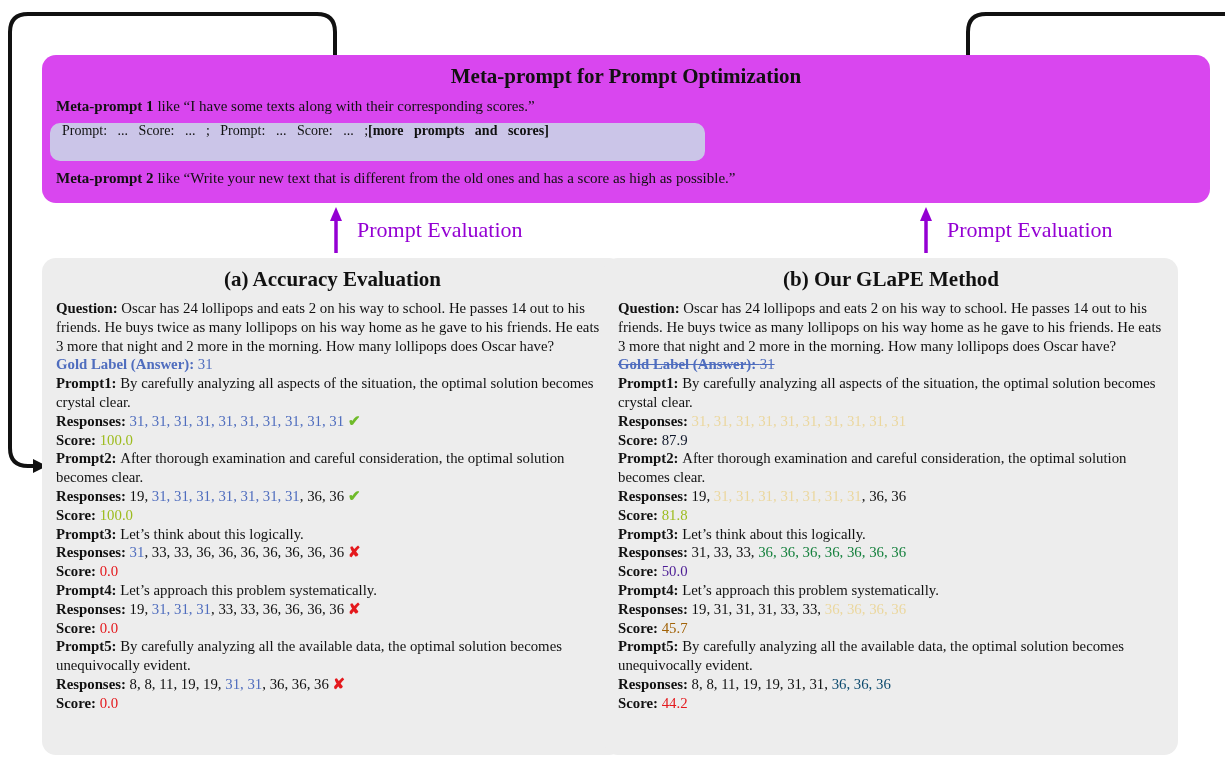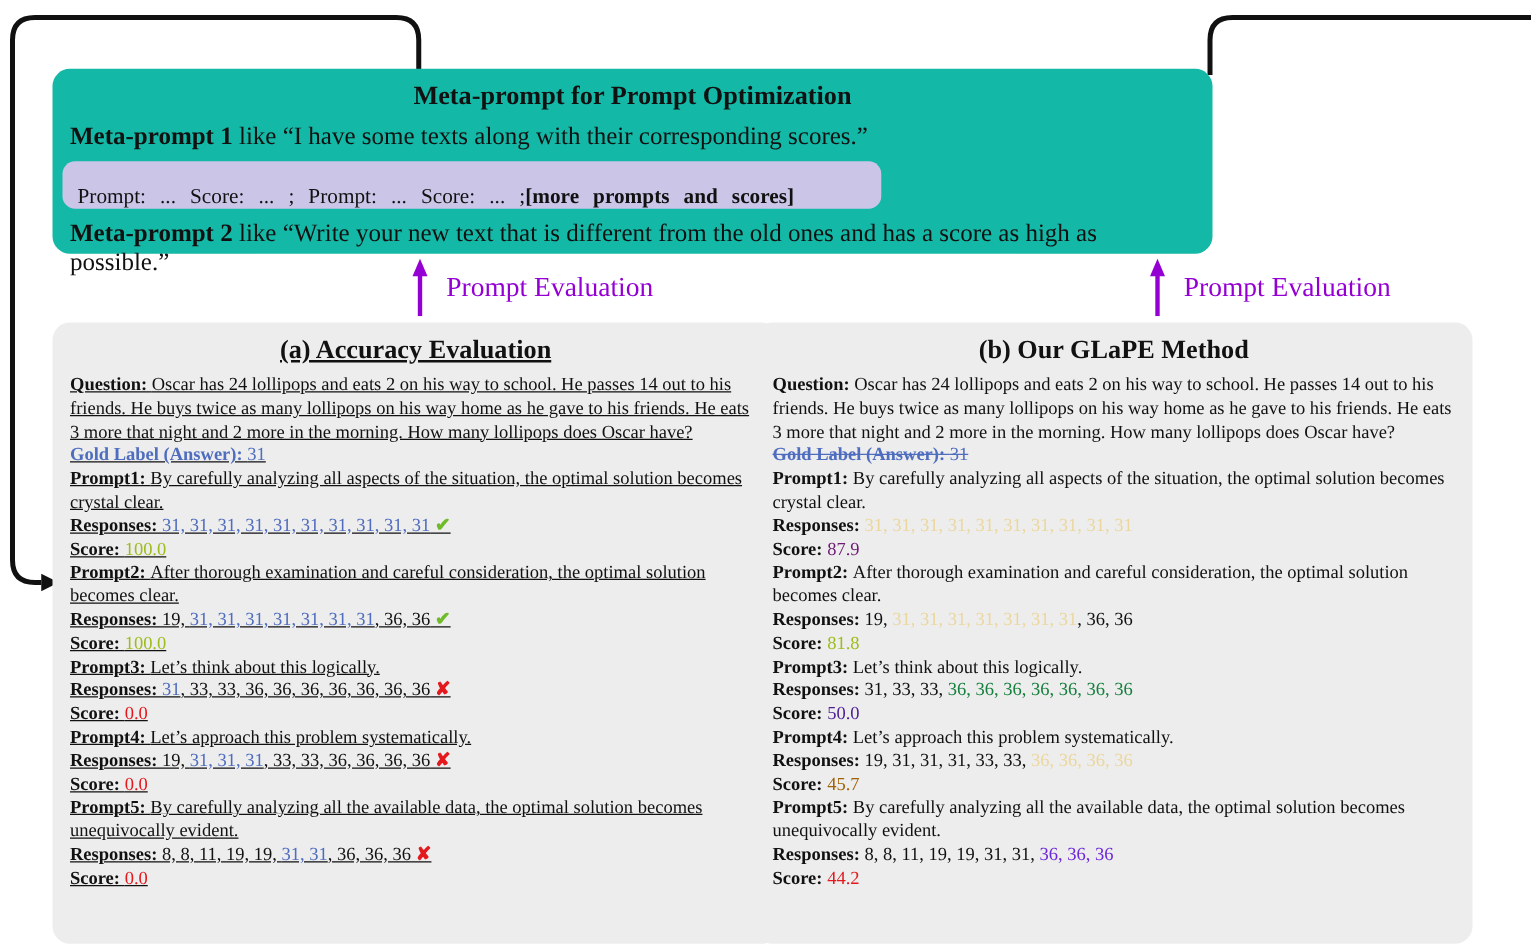--- a/index.html
+++ b/index.html
@@ -2,39 +2,39 @@
 <html><head>
 <meta charset="utf-8">
 <style>
   html,body{margin:0;padding:0;}
   body{
     width:1225px;height:761px;position:relative;background:#ffffff;
     font-family:"Liberation Serif", serif;color:#111;overflow:hidden;
   }
   .connector-svg{position:absolute;left:0;top:0;z-index:0;}
   .meta-box{
-    position:absolute;left:42px;top:55px;width:928px;height:148px;
-    background:#14b8a6;border-radius:14px;box-sizing:border-box;
+    position:absolute;left:42px;top:55px;width:1168px;height:148px;
+    background:#d946ef;border-radius:14px;box-sizing:border-box;
     padding:9px 14px 0 14px;z-index:1;
   }
   .meta-title{text-align:center;font-weight:bold;font-size:21px;margin:0 0 9px 0;}
-  .meta-line{font-size:20px;margin:0 0 8px 0;}
+  .meta-line{font-size:15px;margin:0 0 8px 0;}
   .pbox{
     background:#cbc5e8;border-radius:10px;width:655px;height:38px;
-    display:flex;align-items:flex-end;box-sizing:border-box;
-    padding:0 12px;font-size:17px;word-spacing:7px;
+    display:flex;align-items:flex-start;box-sizing:border-box;
+    padding:0 12px;font-size:14px;word-spacing:7px;
     margin:0 0 9px -6px;
   }
   .arrow-row{position:absolute;top:206px;height:48px;display:flex;align-items:center;gap:13px;z-index:1;}
   .arrow-label{font-size:22px;}
   .panel{
     position:absolute;top:258px;height:497px;background:#ededed;border-radius:14px;
     box-sizing:border-box;padding:9px 14px 0 14px;z-index:1;
   }
-  .panel-a{left:42px;width:581px;text-decoration:underline;}
+  .panel-a{left:42px;width:581px;}
   .panel-b{left:604px;width:574px;}
   .panel-title{text-align:center;font-weight:bold;font-size:21px;margin:0 0 7px 0;}
   .panel-body{font-size:14.8px;line-height:18.8px;}
   .ln{display:block;}
   .struck{text-decoration:line-through;}
   .mark{font-weight:bold;font-size:15px;}
 </style>
 </head>
 <body>
 
@@ -91,27 +91,27 @@
       <div class="ln"><b>Score: </b><span style="color: rgb(228, 25, 29);">0.0</span></div>
     </div>
 </div>
 <div class="panel panel-b">
   <div class="panel-title">(b) Our GLaPE Method</div>
   <div class="panel-body">
       <div class="ln"><b>Question: </b><span>Oscar has 24 lollipops and eats 2 on his way to school. He passes 14 out to his friends. He buys twice as many lollipops on his way home as he gave to his friends. He eats 3 more that night and 2 more in the morning. How many lollipops does Oscar have?</span></div>
       <div class="ln struck" style="color: rgb(79, 109, 190);"><b style="color: rgb(79, 109, 190);">Gold Label (Answer): </b><span style="color: rgb(79, 109, 190);">31</span></div>
       <div class="ln"><b>Prompt1: </b><span>By carefully analyzing all aspects of the situation, the optimal solution becomes crystal clear.</span></div>
       <div class="ln"><b>Responses: </b><span style="color: rgb(235, 215, 158);">31, 31, 31, 31, 31, 31, 31, 31, 31, 31</span></div>
-      <div class="ln"><b>Score: </b><span style="color: #701a75;">87.9</span></div>
+      <div class="ln"><b>Score: </b><span style="color: #0f172a;">87.9</span></div>
       <div class="ln"><b>Prompt2: </b><span>After thorough examination and careful consideration, the optimal solution becomes clear.</span></div>
       <div class="ln"><b>Responses: </b><span>19, </span><span style="color: rgb(235, 215, 158);">31, 31, 31, 31, 31, 31, 31</span><span>, 36, 36</span></div>
       <div class="ln"><b>Score: </b><span style="color: rgb(157, 188, 30);">81.8</span></div>
       <div class="ln"><b>Prompt3: </b><span>Let’s think about this logically.</span></div>
       <div class="ln"><b>Responses: </b><span>31, 33, 33, </span><span style="color: #15803d;">36, 36, 36, 36, 36, 36, 36</span></div>
       <div class="ln"><b>Score: </b><span style="color: #4c1d95;">50.0</span></div>
       <div class="ln"><b>Prompt4: </b><span>Let’s approach this problem systematically.</span></div>
       <div class="ln"><b>Responses: </b><span>19, 31, 31, 31, 33, 33, </span><span style="color: rgb(235, 215, 158);">36, 36, 36, 36</span></div>
       <div class="ln"><b>Score: </b><span style="color: #a16207;">45.7</span></div>
       <div class="ln"><b>Prompt5: </b><span>By carefully analyzing all the available data, the optimal solution becomes unequivocally evident.</span></div>
-      <div class="ln"><b>Responses: </b><span>8, 8, 11, 19, 19, 31, 31, </span><span style="color: #6d28d9;">36, 36, 36</span></div>
+      <div class="ln"><b>Responses: </b><span>8, 8, 11, 19, 19, 31, 31, </span><span style="color: #0c4a6e;">36, 36, 36</span></div>
       <div class="ln"><b>Score: </b><span style="color: rgb(228, 25, 29); margin-top: 24px;">44.2</span></div>
     </div>
 </div>
 
 </body></html>

